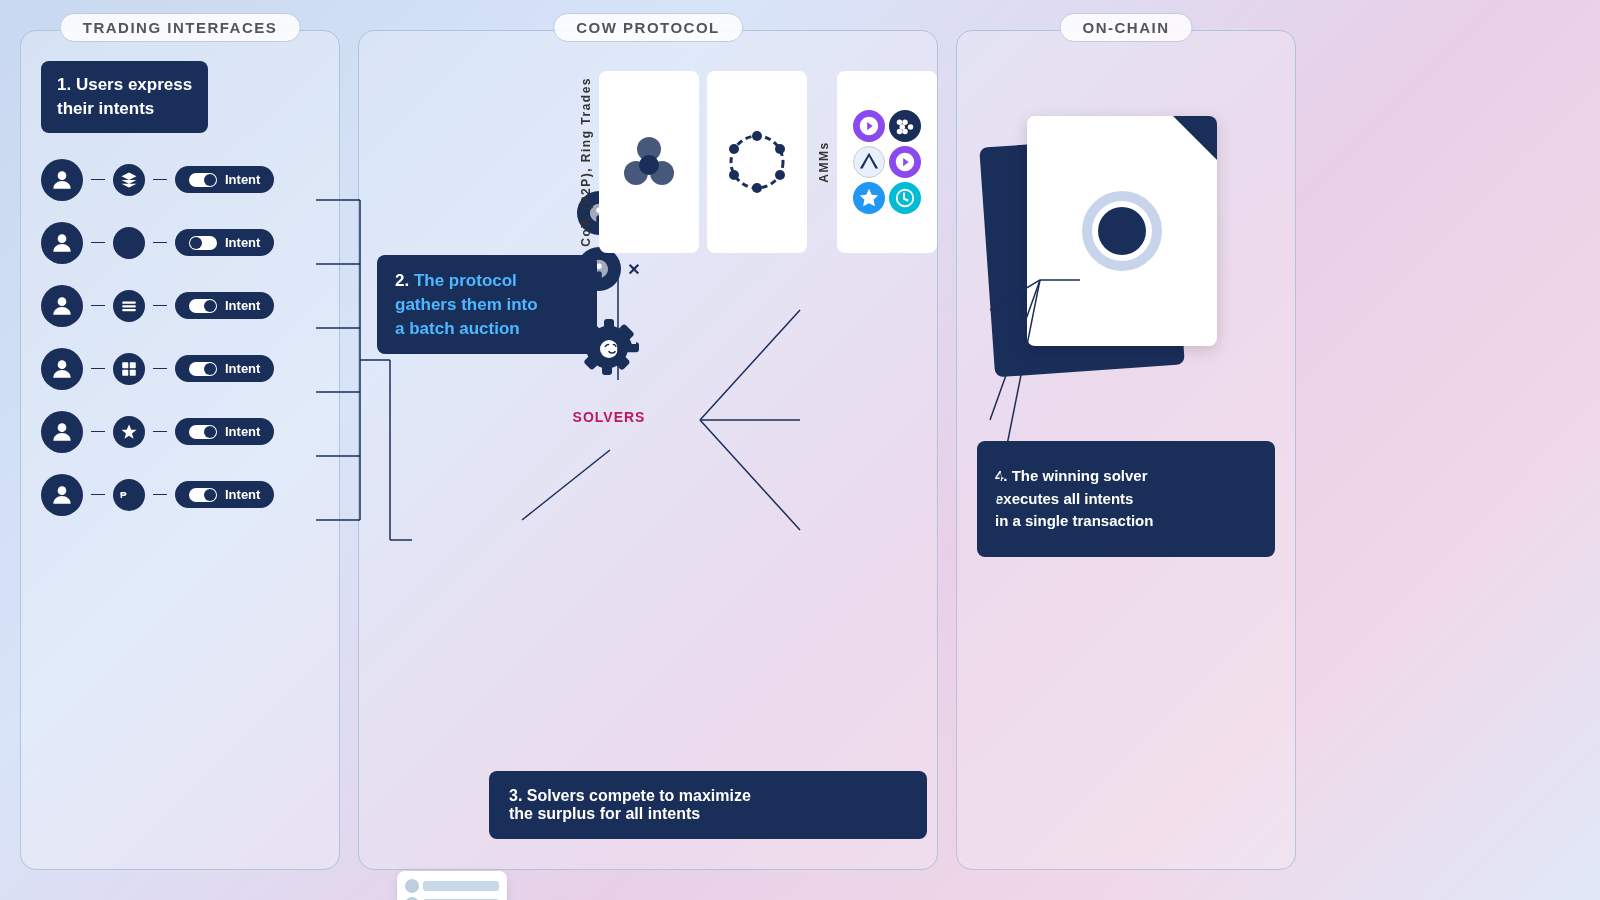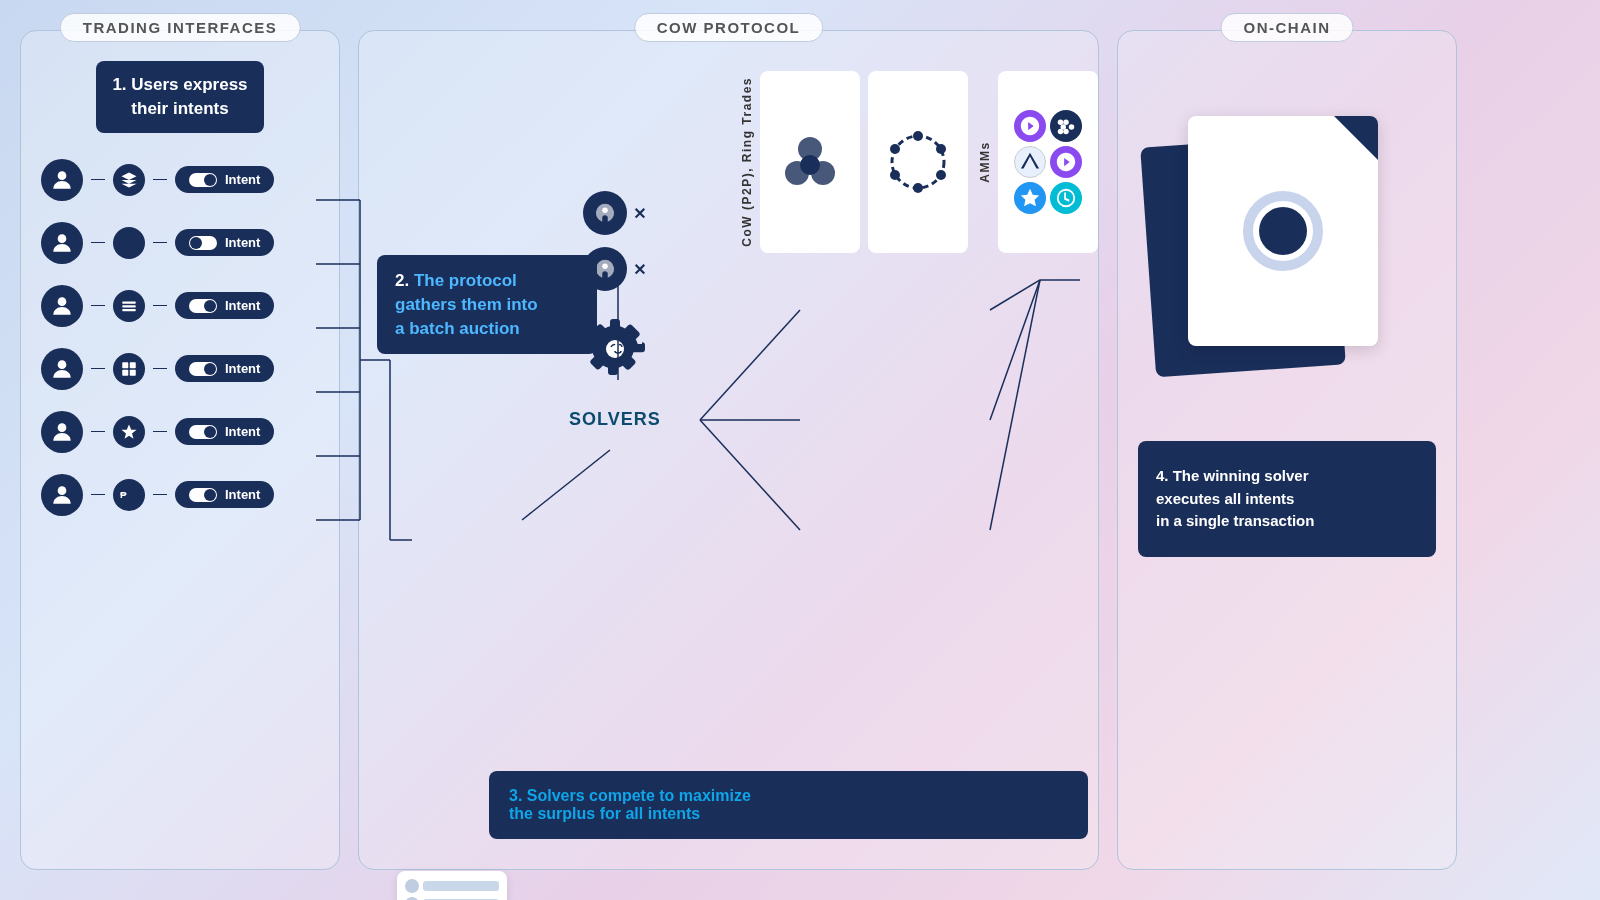--- a/index.html
+++ b/index.html
@@ -41,25 +41,24 @@
       color: #555;
       letter-spacing: 1.5px;
       white-space: nowrap;
     }
 
     .panel-trading {
       width: 320px;
       background: rgba(255,255,255,0.25);
       border: 1.5px solid #b0c4dc;
       padding: 30px 20px 20px;
-      text-align: center;
     }
 
     .panel-protocol {
-      width: 741px;
+      width: 580px;
       background: rgba(255,255,255,0.2);
       border: 1.5px solid #b0c4dc;
       padding: 30px 20px 31px;
     }
 
     .panel-onchain {
       width: 340px;
       background: rgba(255,255,255,0.2);
       border: 1.5px solid #b0c4dc;
       padding: 30px 20px 20px;
@@ -217,23 +216,23 @@
     }
 
     .order-bar {
       height: 10px;
       border-radius: 3px;
       background: #c8d8e8;
       flex: 1;
     }
 
     .solver-label {
-      font-size: 18px;
+      font-size: 14px;
       font-weight: 700;
-      color: #0c4a6e;
+      color: #be185d;
       letter-spacing: 1px;
       margin-top: 8px;
     }
 
     .gear-icon {
       width: 80px;
       height: 80px;
     }
 
     .solver-node {
@@ -571,21 +570,21 @@
               <svg viewBox="0 0 24 24" width="22" height="22" fill="white">
                   <path d="M12 2a10 10 0 1 0 0 20A10 10 0 0 0 12 2zm0 18a8 8 0 1 1 0-16 8 8 0 0 1 0 16z"></path>
                   <path d="M12 6v6l4 2-1 2-5-2.5V6h2z"></path>
                 </svg>
             </div>
           </div>
         </div>
       </div>
     </div>
 
-    <div style="position:absolute; bottom:30px; left:130px; right:10px; background:#1a2e5a; color:#0ea5e9; padding:16px 20px; border-radius:8px;">
+    <div style="position:absolute; bottom:30px; left:130px; right:10px; background:#1a2e5a; color:#ffffff; padding:16px 20px; border-radius:8px;">
       <span><strong>3. Solvers compete to maximize<br>the surplus for all intents</strong></span>
     </div>
 
   </div>
 
   <div class="panel panel-onchain">
     <div class="panel-label">ON-CHAIN</div>
 
     <div class="document-container">
 

